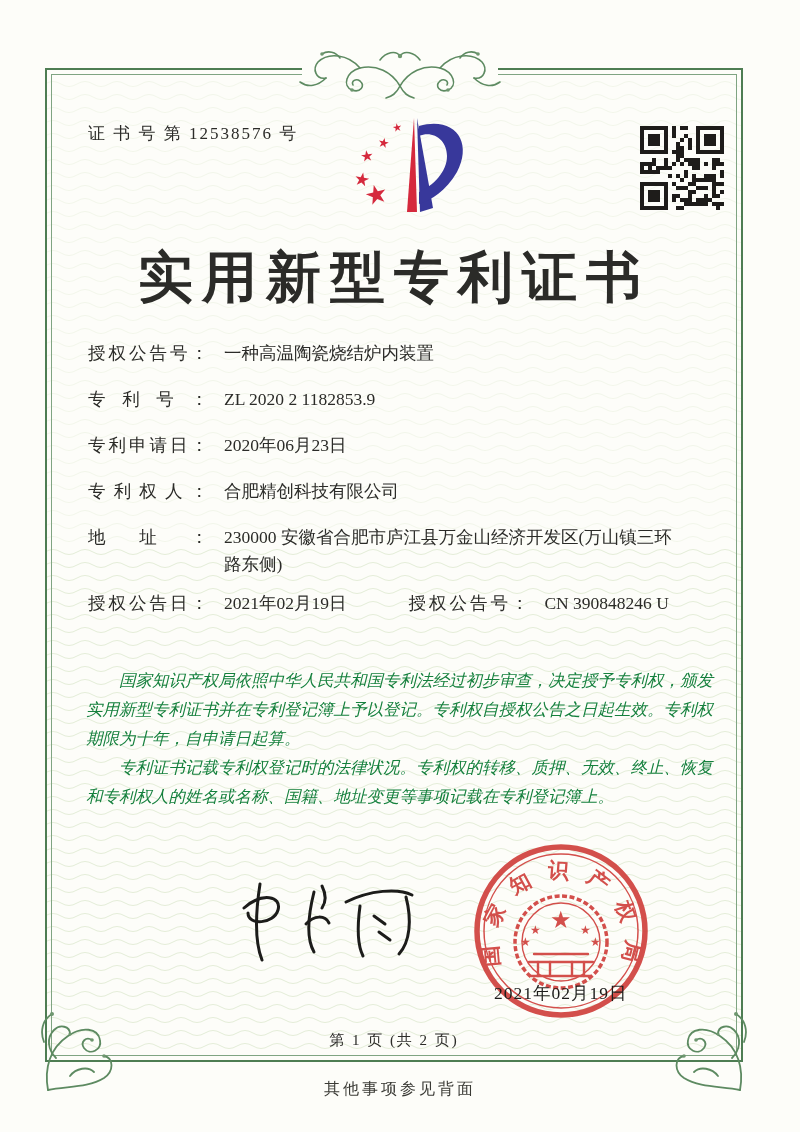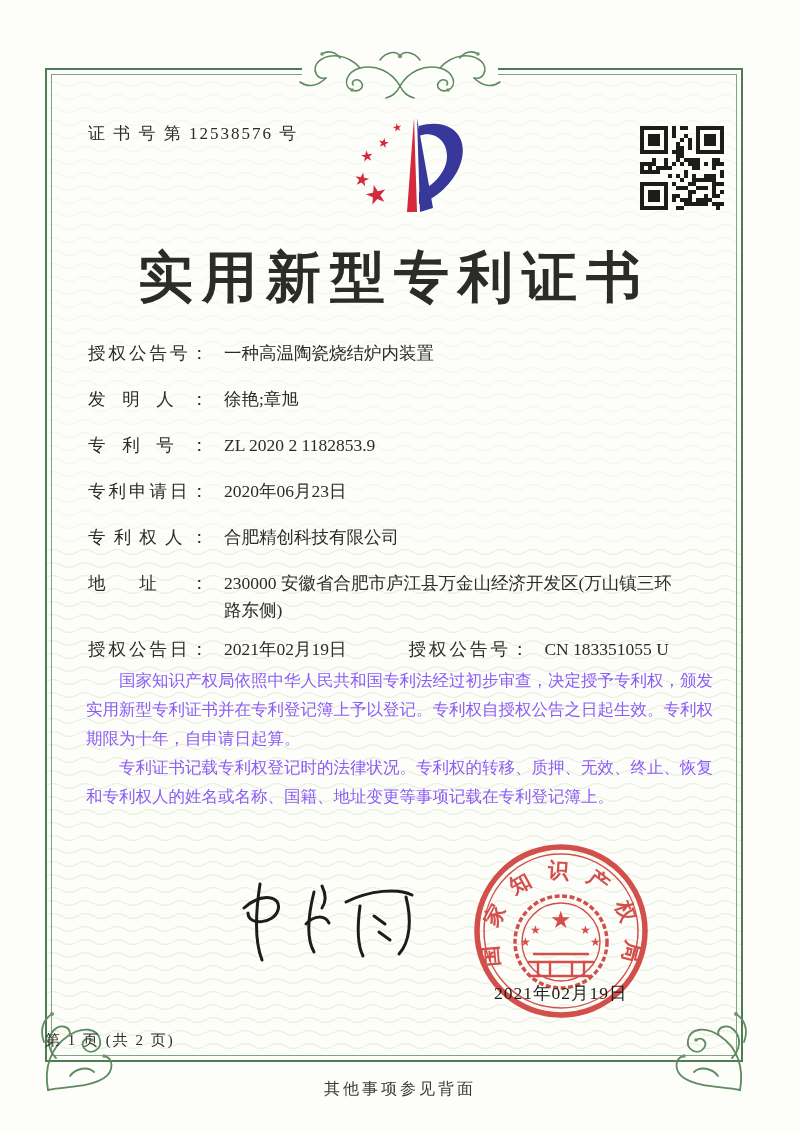--- a/index.html
+++ b/index.html
@@ -34,29 +34,29 @@
   .frow{margin-bottom:19px;line-height:27px;}
   .frow.addr{margin-bottom:12px;}
   .flabel{display:inline-block;width:120px;text-align:justify;text-align-last:justify;
     vertical-align:top;}
   .fvalue{display:inline-block;vertical-align:top;margin-left:16px;max-width:498px;}
   .fvalue.addr{width:460px;}
   .grant-left{display:inline-block;width:316px;}
 
   .paras{position:absolute;left:86px;top:666px;width:630px;}
   .paras p{margin:0;font-size:16.5px;line-height:29px;text-indent:2em;
-    color:#8b5cf6;}
+    font-style:italic;color:#15803d;}
 
   .signer{position:absolute;left:92px;top:903px;font-size:19px;line-height:38px;letter-spacing:3px;}
   #signature{position:absolute;left:218px;top:868px;}
 
   #seal{position:absolute;left:468px;top:838px;}
   .seal-date{position:absolute;left:494px;top:981px;font-size:17.5px;letter-spacing:1px;color:#1d1d1b;}
 
-  .page-indicator{position:absolute;left:45px;top:1031px;width:698px;
+  .page-indicator{position:absolute;left:45px;top:1031px;width:698px;text-align:center;
     font-size:15px;letter-spacing:2px;}
   .back-note{position:absolute;left:0;top:1079px;width:800px;text-align:center;
     font-size:16px;letter-spacing:3px;color:#3a3a35;}
 </style>
 </head>
 <body>
 
 <div class="page">
 
   <svg id="waves" width="698" height="994">
@@ -432,39 +432,36 @@
         <rect x="76" y="80" width="4" height="4" fill="#1e1c1a"></rect>
       </svg>
 
     <div class="title">实用新型专利证书</div>
 
     <div class="fields">
       <div class="frow">
         <span class="flabel">授权公告号：</span><span class="fvalue">一种高温陶瓷烧结炉内装置</span>
       </div>
       <div class="frow">
-        <span class="flabel">发明人：</span><span class="fvalue">徐艳;章旭</span>
-      </div>
-      <div class="frow">
         <span class="flabel">专利号：</span><span class="fvalue">ZL 2020 2 1182853.9</span>
       </div>
       <div class="frow">
         <span class="flabel">专利申请日：</span><span class="fvalue">2020年06月23日</span>
       </div>
       <div class="frow">
         <span class="flabel">专利权人：</span><span class="fvalue">合肥精创科技有限公司</span>
       </div>
       <div class="frow addr">
         <span class="flabel">地址：</span><span class="fvalue addr">230000 安徽省合肥市庐江县万金山经济开发区(万山镇三环路东侧)</span>
       </div>
       <div class="frow">
         <span class="grant-left">
           <span class="flabel">授权公告日：</span><span class="fvalue">2021年02月19日</span>
         </span><span>
-          <span class="flabel">授权公告号：</span><span class="fvalue">CN 183351055 U</span>
+          <span class="flabel">授权公告号：</span><span class="fvalue">CN 390848246 U</span>
         </span>
       </div>
     </div>
 
     <div class="paras">
       <p>国家知识产权局依照中华人民共和国专利法经过初步审查，决定授予专利权，颁发实用新型专利证书并在专利登记簿上予以登记。专利权自授权公告之日起生效。专利权期限为十年，自申请日起算。</p>
       <p>专利证书记载专利权登记时的法律状况。专利权的转移、质押、无效、终止、恢复和专利权人的姓名或名称、国籍、地址变更等事项记载在专利登记簿上。</p>
     </div>
 
 

